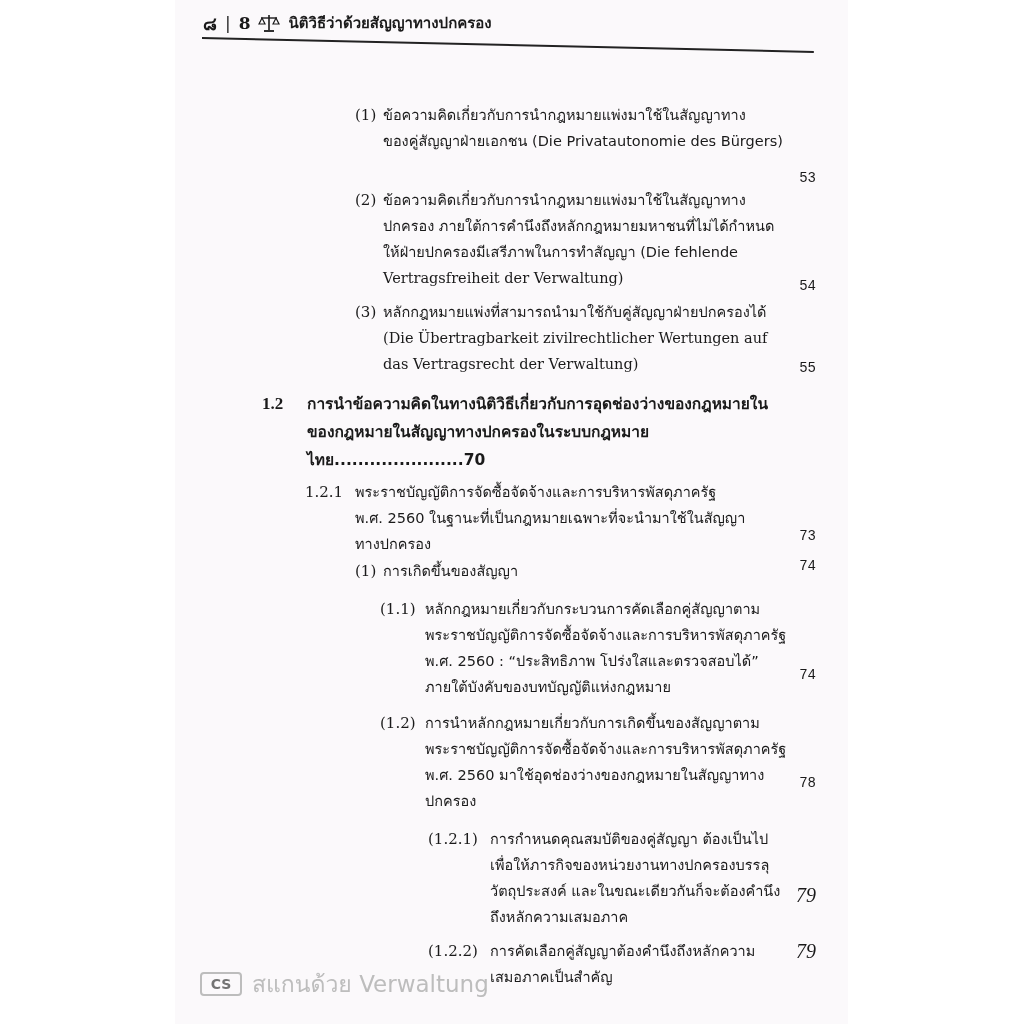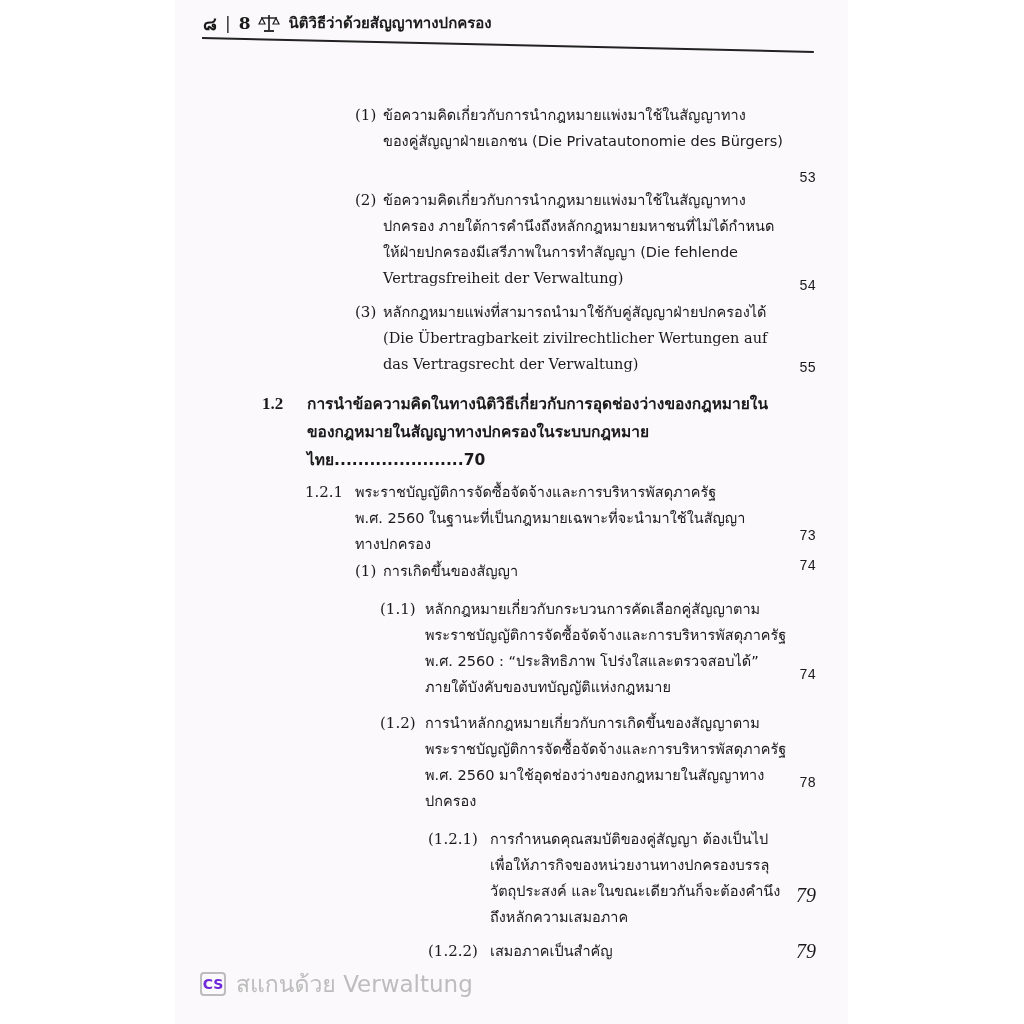--- a/index.html
+++ b/index.html
@@ -35,23 +35,23 @@
   }
   .bold-entry .num, .bold-entry .text { font-weight: bold; font-family: "Liberation Serif", serif; font-size: 17px; }
   .bold-entry .text { font-family: "DejaVu Sans", sans-serif; font-size: 15.5px; }
   .dots { letter-spacing: 0px; }
   .italic-ref { font-style: italic; font-family: "Liberation Serif", serif; font-size: 20px; }
   .watermark {
     position: absolute; left: 200px; top: 966px; display: flex; align-items: center; gap: 10px;
     color: #bdbdbd; font-family: "DejaVu Sans", sans-serif; font-size: 23px;
   }
   .watermark .cs-icon {
-    width: 26px; height: 24px; border: 2.5px solid #bdbdbd; border-radius: 4px;
+    width: 42px; height: 24px; border: 2.5px solid #bdbdbd; border-radius: 4px;
     font-size: 14px; font-weight: bold; display: flex; align-items: center; justify-content: center;
-    box-sizing: border-box; color: #6d28d9;
+    box-sizing: border-box; color: #737373;
   }
 </style>
 </head>
 <body>
 
 <div class="page"></div>
 
 <div class="header">
   <span class="thai-num">๘</span>
   <span class="sep">|</span>
@@ -154,20 +154,21 @@
     <div>เพื่อให้ภารกิจของหน่วยงานทางปกครองบรรลุ</div>
     <div>วัตถุประสงค์ และในขณะเดียวกันก็จะต้องคำนึง</div>
     <div>ถึงหลักความเสมอภาค</div>
   </div>
 </div>
 <div class="page-ref italic-ref" style="left:786px; top:884px;">79</div>
 
 <div class="entry" style="left:428px; top:938px; width:380px;">
   <span class="num">(1.2.2)</span>
   <div class="text" style="left:62px; width:340px;">
+    <div>การคัดเลือกคู่สัญญาต้องคำนึงถึงหลักความ</div>
     <div>เสมอภาคเป็นสำคัญ</div>
   </div>
 </div>
 <div class="page-ref italic-ref" style="left:786px; top:940px;">79</div>
 
 <div class="watermark">
   <span class="cs-icon">CS</span>
   <span>สแกนด้วย Verwaltung</span>
 </div>
 

